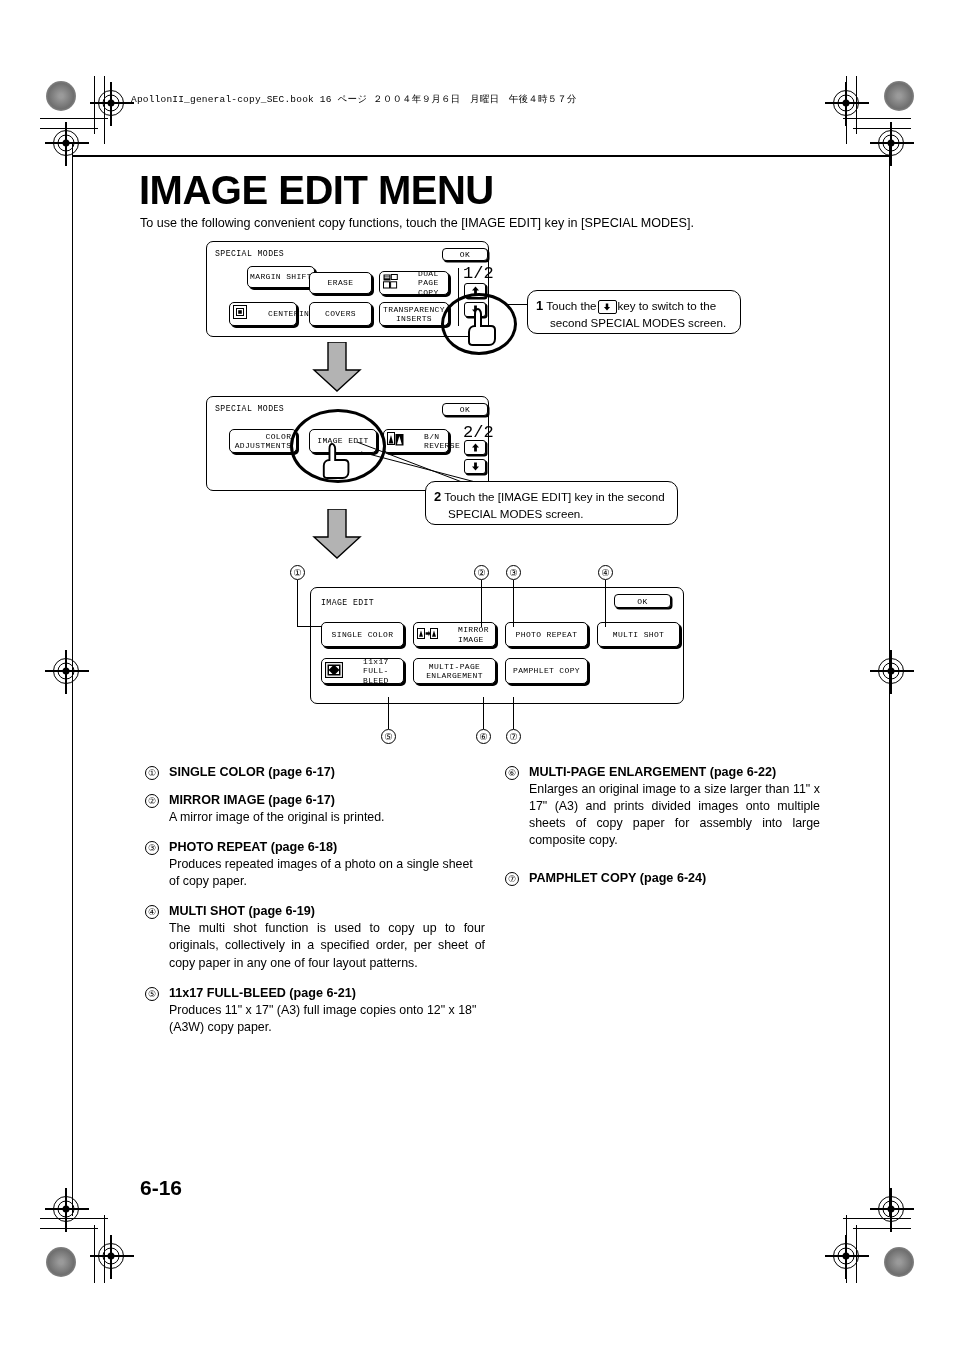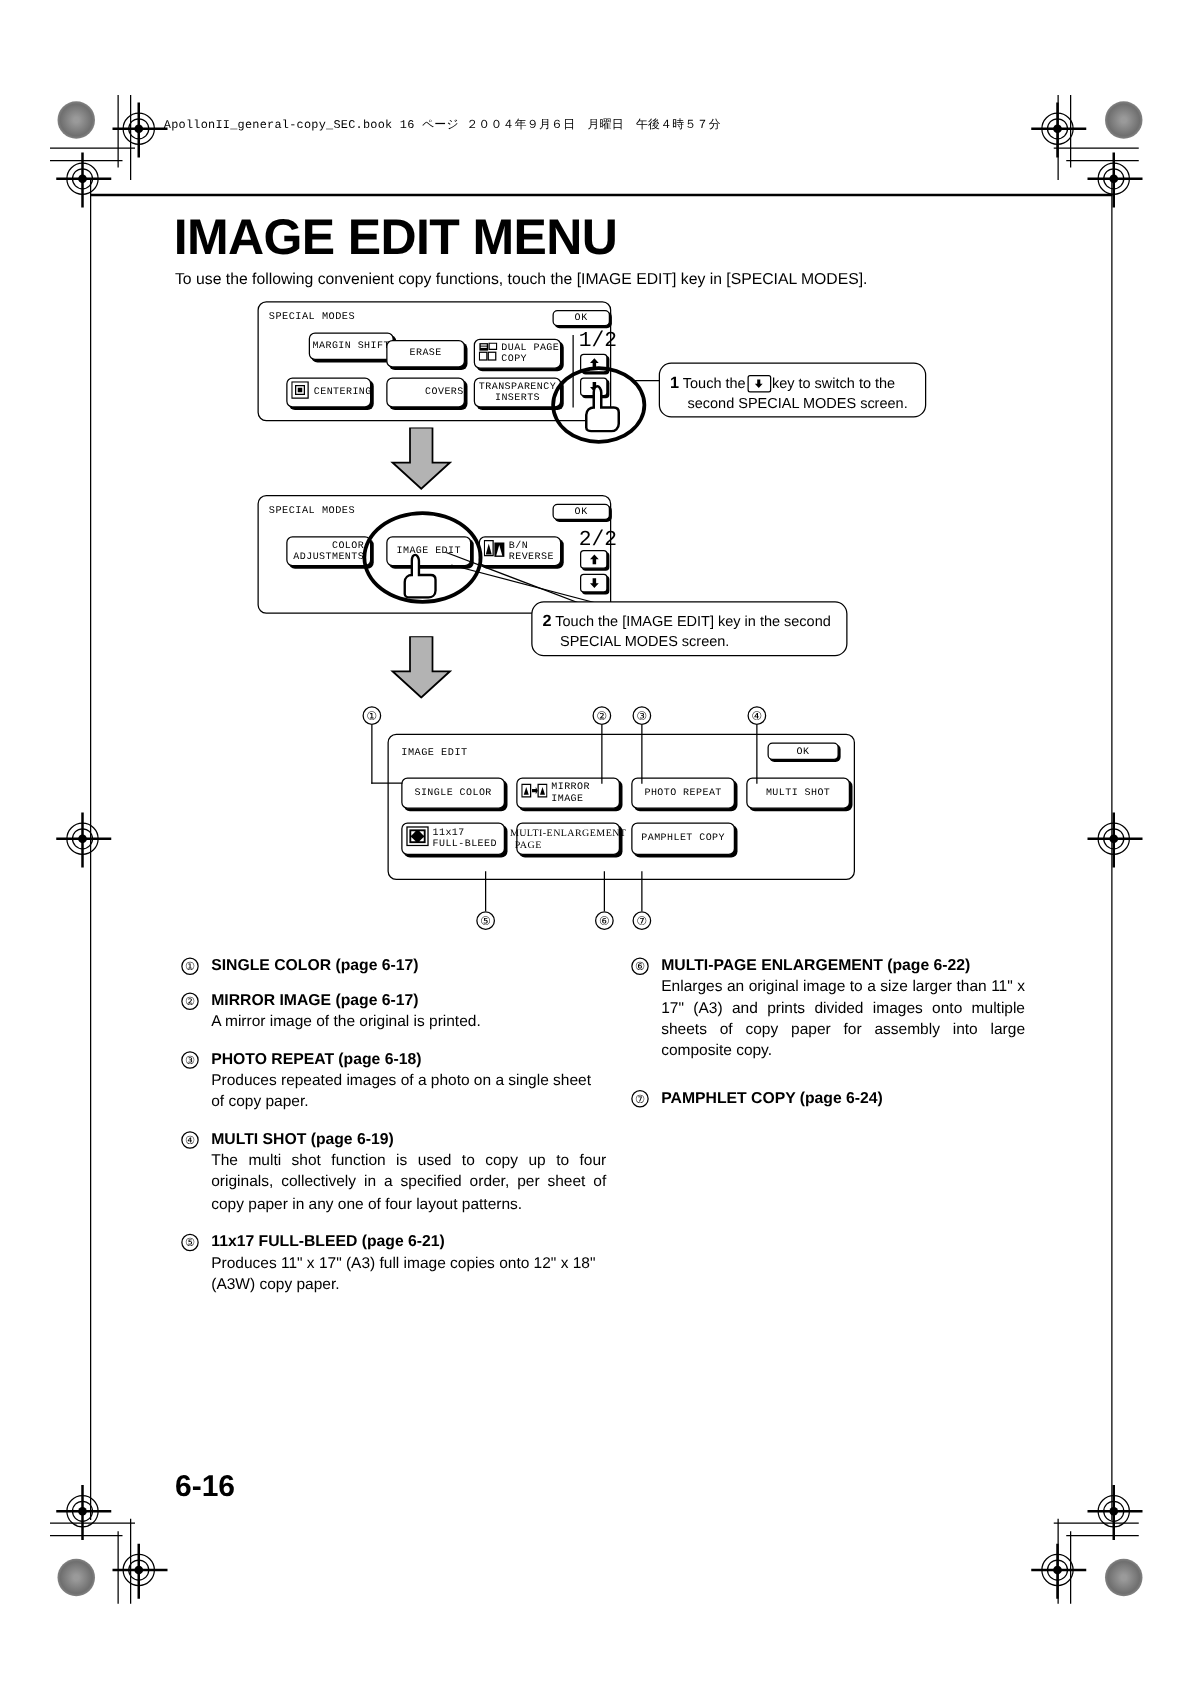--- a/index.html
+++ b/index.html
@@ -56,21 +56,21 @@
     font-family:"Liberation Mono",monospace;font-size:8px;text-align:center;
     display:flex;align-items:center;justify-content:center;letter-spacing:.5px;
     box-shadow:1.5px 1.5px 0 #000;
   }
   .key{
     position:absolute;border:1.4px solid #000;border-radius:5px;background:#fff;
     font-family:"Liberation Mono",monospace;font-size:8px;letter-spacing:.35px;
     display:flex;align-items:center;justify-content:center;text-align:center;
     line-height:1.25;box-shadow:2px 2px 0 #000;box-sizing:border-box;
   }
-  .key.withicon{justify-content:flex-start;padding-left:3px;gap:3px;}
+  .key.withicon{justify-content:flex-start;padding-left:3px;gap:20px;}
   .key .lbl{display:block;}
   .key .lbl.left{text-align:left;}
 
   .pagecnt{position:absolute;font-family:"Liberation Mono",monospace;font-size:17px;}
   .arrowkey{
     position:absolute;width:22px;height:15px;border:1.4px solid #000;border-radius:3px;
     background:#fff;display:flex;align-items:center;justify-content:center;
     box-shadow:1.5px 1.5px 0 #000;box-sizing:border-box;
   }
   .arrowkey svg{display:block;}
@@ -111,21 +111,21 @@
   .item{position:relative;margin-bottom:14px;}
   .item .marker{
     position:absolute;left:0;top:1px;width:14px;height:14px;border:1px solid #000;
     border-radius:50%;font-size:9px;display:flex;align-items:center;justify-content:center;
     font-family:"Liberation Serif",serif;box-sizing:border-box;
   }
   .item h3{margin:0 0 2px 0;font-size:12.6px;font-weight:bold;padding-left:24px;}
   .item p{margin:0;padding-left:24px;line-height:1.38;}
   .item p.just{text-align:justify;}
 
-  .pagenum{position:absolute;left:140px;top:1176px;font-size:24px;font-weight:bold;}
+  .pagenum{position:absolute;left:140px;top:1176px;font-size:21px;font-weight:bold;}
 </style>
 </head>
 <body>
 
 <div class="blob rad abs" style="left:46px;top:81px;"></div>
 <div class="blob rad abs" style="left:884px;top:81px;"></div>
 <div class="blob rad abs" style="left:46px;top:1247px;"></div>
 <div class="blob rad abs" style="left:884px;top:1247px;"></div>
 
 <div class="reg" style="left:98px;top:90px;">
@@ -228,21 +228,21 @@
   <div class="key withicon" style="left:22px;top:60px;width:68px;height:24px;">
     <span style="flex:0 0 auto;">
       <svg width="15" height="15" viewBox="0 0 15 15">
         <rect x="0.5" y="0.5" width="13" height="13" fill="none" stroke="#000" stroke-width="1"></rect>
         <rect x="3.5" y="3.5" width="7" height="7" fill="none" stroke="#000" stroke-width="1"></rect>
         <rect x="5.2" y="5.2" width="3.6" height="3.6" fill="#000"></rect>
       </svg>
     </span>
     <span class="lbl">CENTERING</span>
   </div>
-  <div class="key" style="left:102px;top:60px;width:63px;height:24px;justify-content:flex-end;">
+  <div class="key" style="left:102px;top:60px;width:63px;height:24px;">
     <span class="lbl">COVERS</span>
   </div>
   <div class="key" style="left:172px;top:60px;width:70px;height:24px;">
     <span style="display:flex;flex-direction:column;line-height:1.18;">
       <span class="lbl">TRANSPARENCY</span>
       <span class="lbl">INSERTS</span>
     </span>
   </div>
 
   <div class="vsep" style="left:251px;top:26px;height:58px;"></div>
@@ -389,21 +389,21 @@
         <polygon points="4,12 7.5,12 4,8.5" fill="#fff"></polygon>
         <polygon points="14,12 10.5,12 14,8.5" fill="#fff"></polygon>
       </svg>
     </span>
     <span style="display:flex;flex-direction:column;line-height:1.18;">
       <span class="lbl left">11x17</span>
       <span class="lbl left">FULL-BLEED</span>
     </span>
   </div>
   <div class="key" style="left:102px;top:70px;width:83px;height:26px;">
-    <span style="display:flex;flex-direction:row;line-height:1.18;font-family:Liberation Serif, serif;">
+    <span style="display:flex;flex-direction:column;line-height:1.18;">
       <span class="lbl">MULTI-PAGE</span>
       <span class="lbl">ENLARGEMENT</span>
     </span>
   </div>
   <div class="key" style="left:194px;top:70px;width:83px;height:26px;">
     <span class="lbl">PAMPHLET COPY</span>
   </div>
 </div>
 
 <div class="cnum" style="left:290px;top:565px;">①</div>

